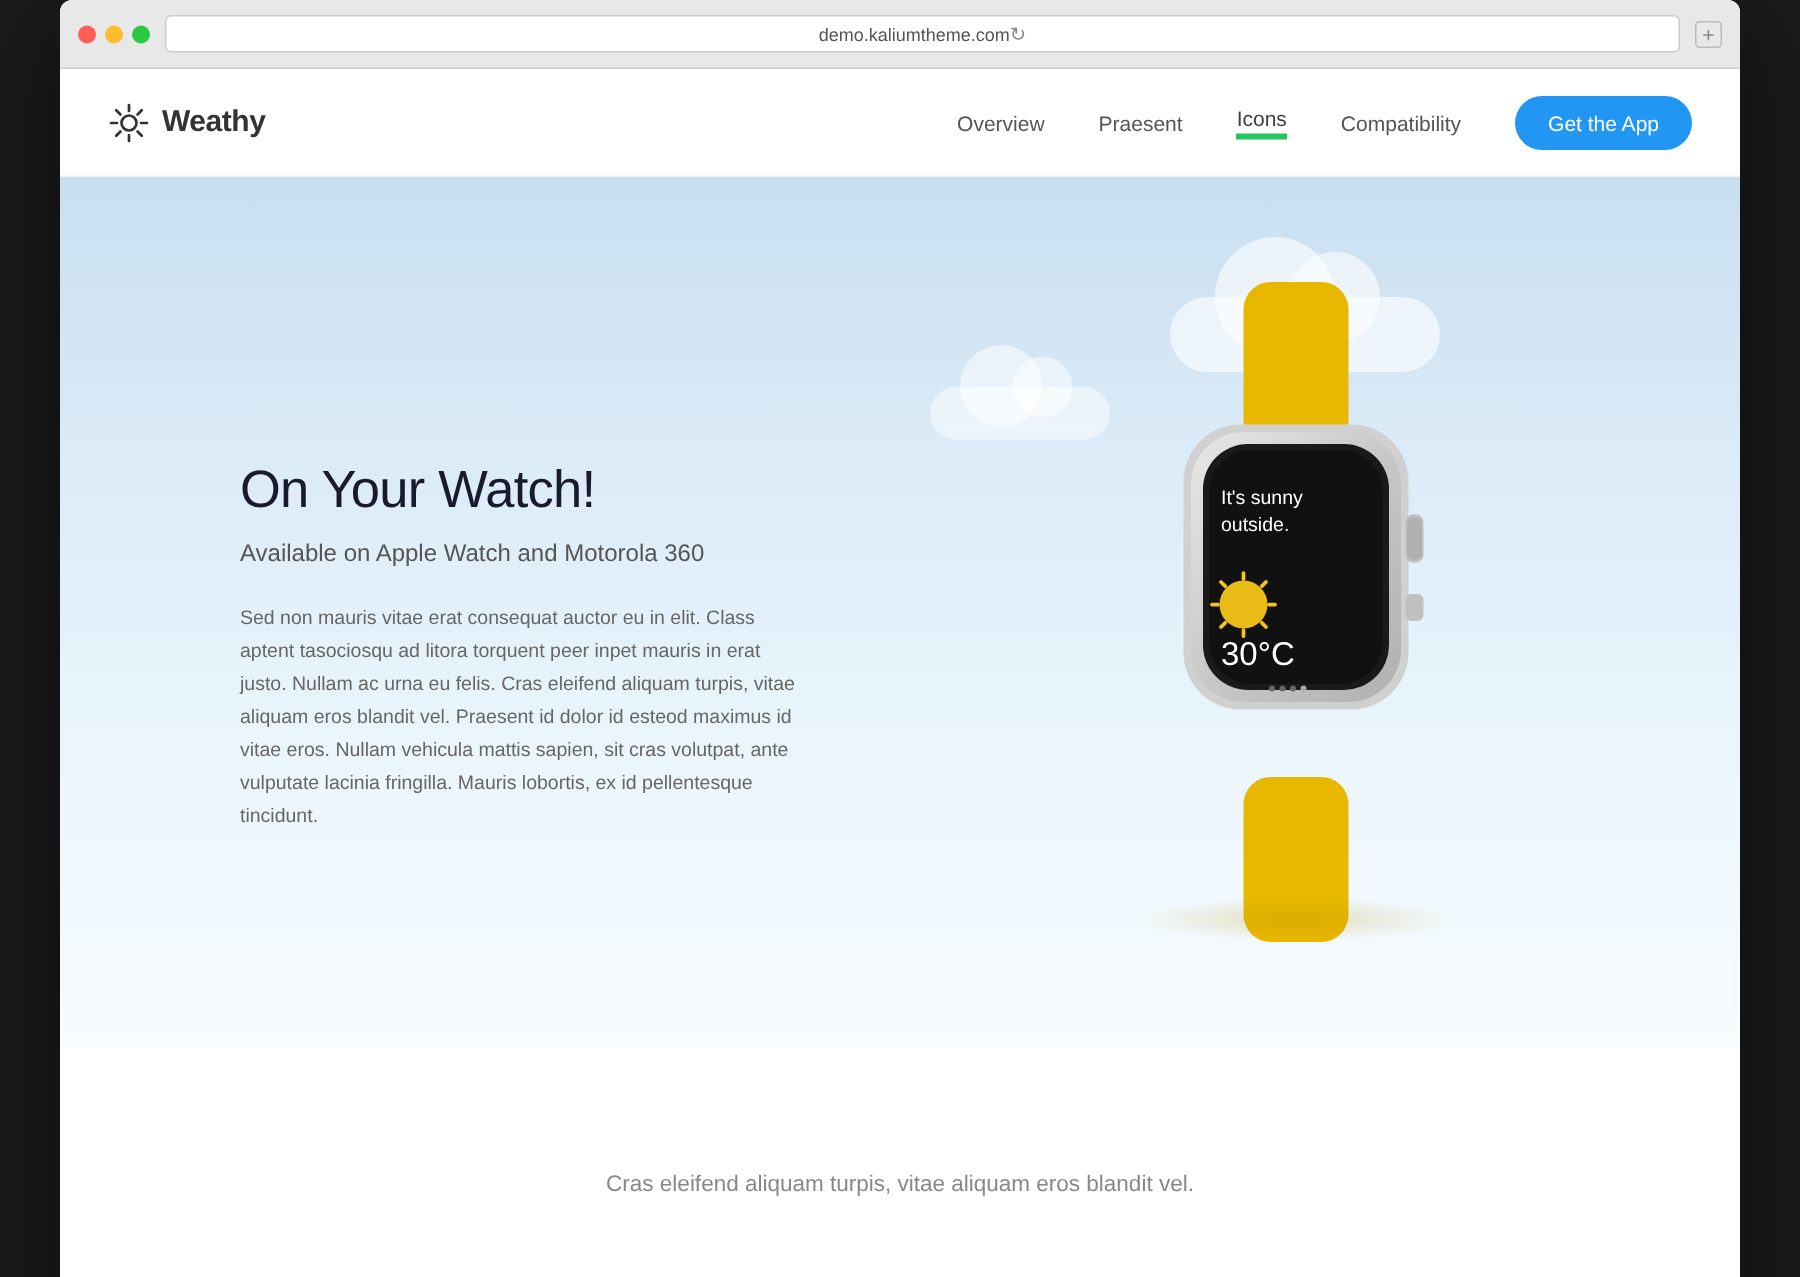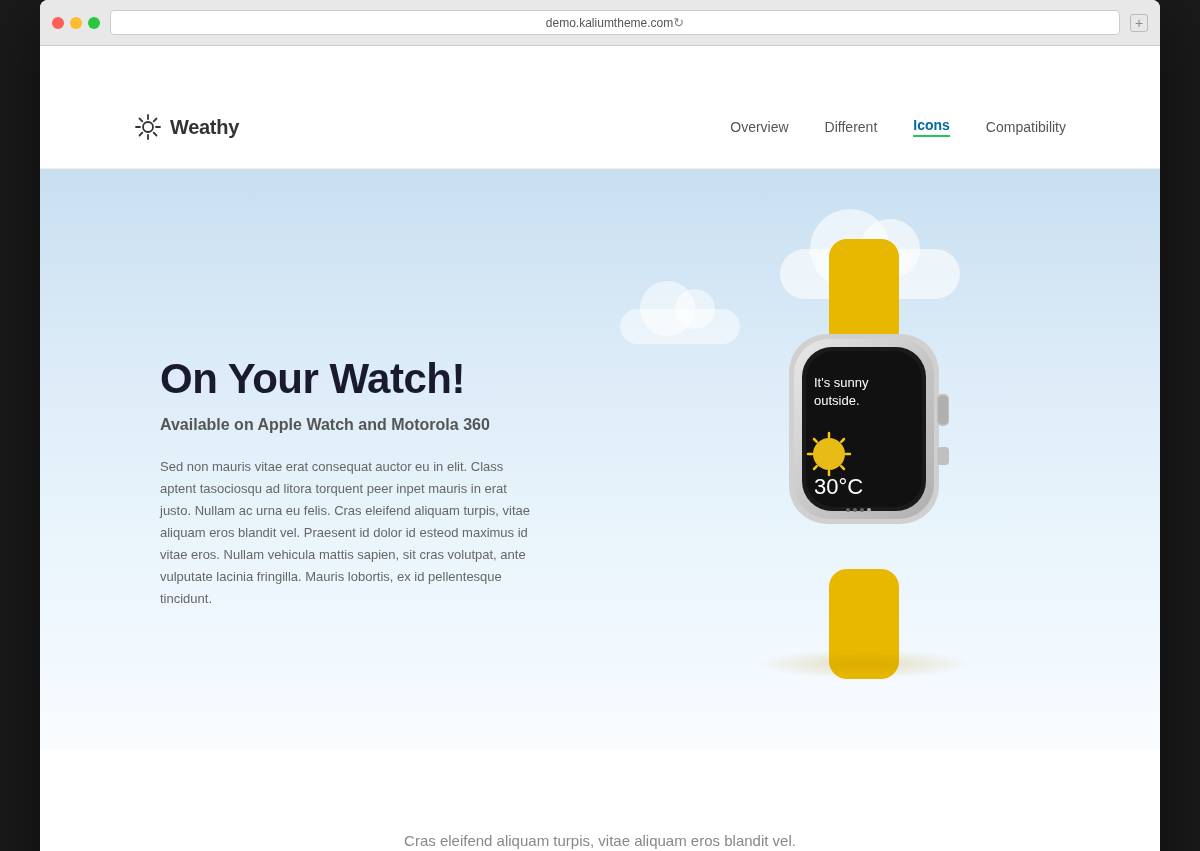--- a/index.html
+++ b/index.html
@@ -76,27 +76,26 @@
     }
 
     
     .website {
       background: #fff;
     }
 
     
     .site-header {
       background: #fff;
-      padding: 0 94px;
-      height: 83px;
+      padding: 0 32px;
+      height: 72px;
       display: flex;
       align-items: center;
       justify-content: space-between;
       border-bottom: 1px solid #f0f0f0;
-      margin-top: 40px;
     }
 
     .logo {
       display: flex;
       align-items: center;
       gap: 8px;
       text-decoration: none;
     }
 
     .logo-icon {
@@ -121,23 +120,23 @@
     .nav-link {
       font-size: 14px;
       color: #555;
       text-decoration: none;
       font-weight: 400;
       cursor: pointer;
       text-align: center;
     }
 
     .nav-link.active {
-      color: #0369a1;
-      font-weight: 700;
-      border-bottom: 2px solid #22c55e;
+      color: #404040;
+      font-weight: 400;
+      border-bottom: 4px solid #22c55e;
       padding-bottom: 2px;
     }
 
     .nav-cta {
       background: #2196f3;
       color: #fff;
       border: none;
       border-radius: 25px;
       padding: 10px 22px;
       font-size: 14px;
@@ -220,34 +219,34 @@
       left: 55px;
       background: rgba(255,255,255,0.5);
     }
 
     .hero-content {
       max-width: 420px;
       z-index: 2;
     }
 
     .hero-title {
-      font-size: 42px;
-      font-weight: 700;
+      font-size: 35px;
+      font-weight: 400;
       color: #1a1a2e;
       line-height: 1.1;
       margin-bottom: 14px;
       letter-spacing: -0.5px;
       margin-top: 48px;
     }
 
     .hero-subtitle {
       font-size: 16px;
       color: #555;
       margin-bottom: 22px;
-      font-weight: 700;
+      font-weight: 400;
     }
 
     .hero-body {
       font-size: 13px;
       color: #666;
       line-height: 1.7;
       max-width: 380px;
     }
 
     
@@ -337,23 +336,24 @@
             <line x1="19.7" y1="19.7" x2="22.5" y2="22.5" stroke="#333" stroke-width="1.8" stroke-linecap="round"></line>
             <line x1="22.5" y1="5.5" x2="19.7" y2="8.3" stroke="#333" stroke-width="1.8" stroke-linecap="round"></line>
             <line x1="8.3" y1="19.7" x2="5.5" y2="22.5" stroke="#333" stroke-width="1.8" stroke-linecap="round"></line>
           </svg>
         </div>
         <span class="logo-text">Weathy</span>
       </div>
 
       <nav class="site-nav">
         <a class="nav-link">Overview</a>
-        <a class="nav-link">Different</a>
+        <a class="nav-link">Praesent</a>
         <a class="nav-link active">Icons</a>
         <a class="nav-link">Compatibility</a>
+        <button class="nav-cta">Get the App</button>
       </nav>
     </header>
 
     <section class="hero-section">
 
       <div class="cloud cloud-1"></div>
       <div class="cloud cloud-2"></div>
 
       <div class="hero-content">
         <h1 class="hero-title">On Your Watch!</h1>

